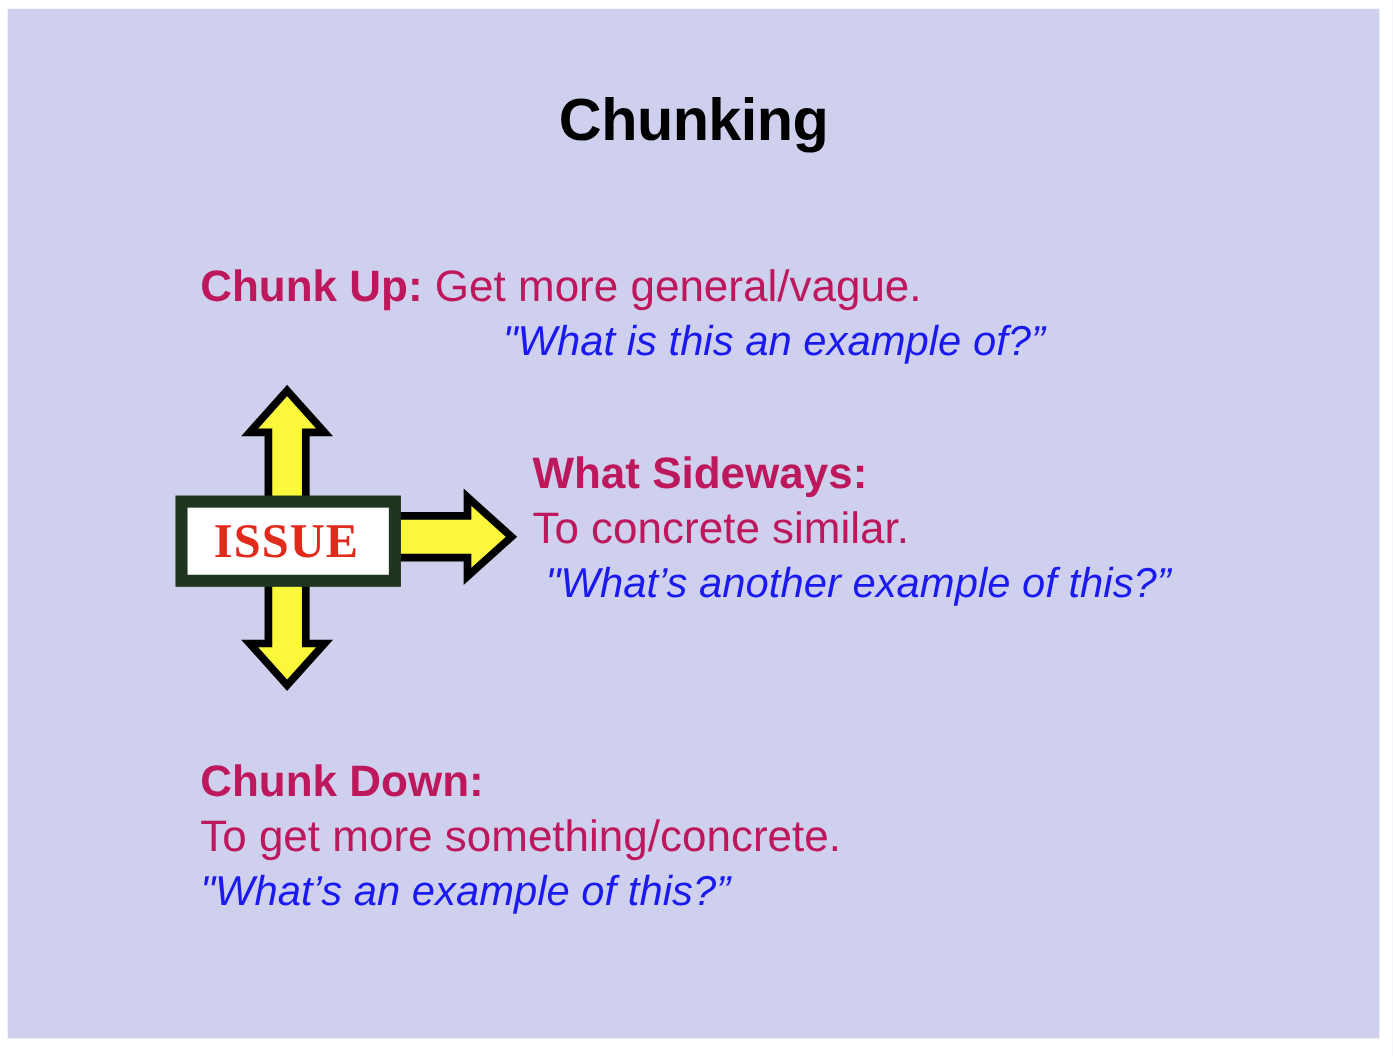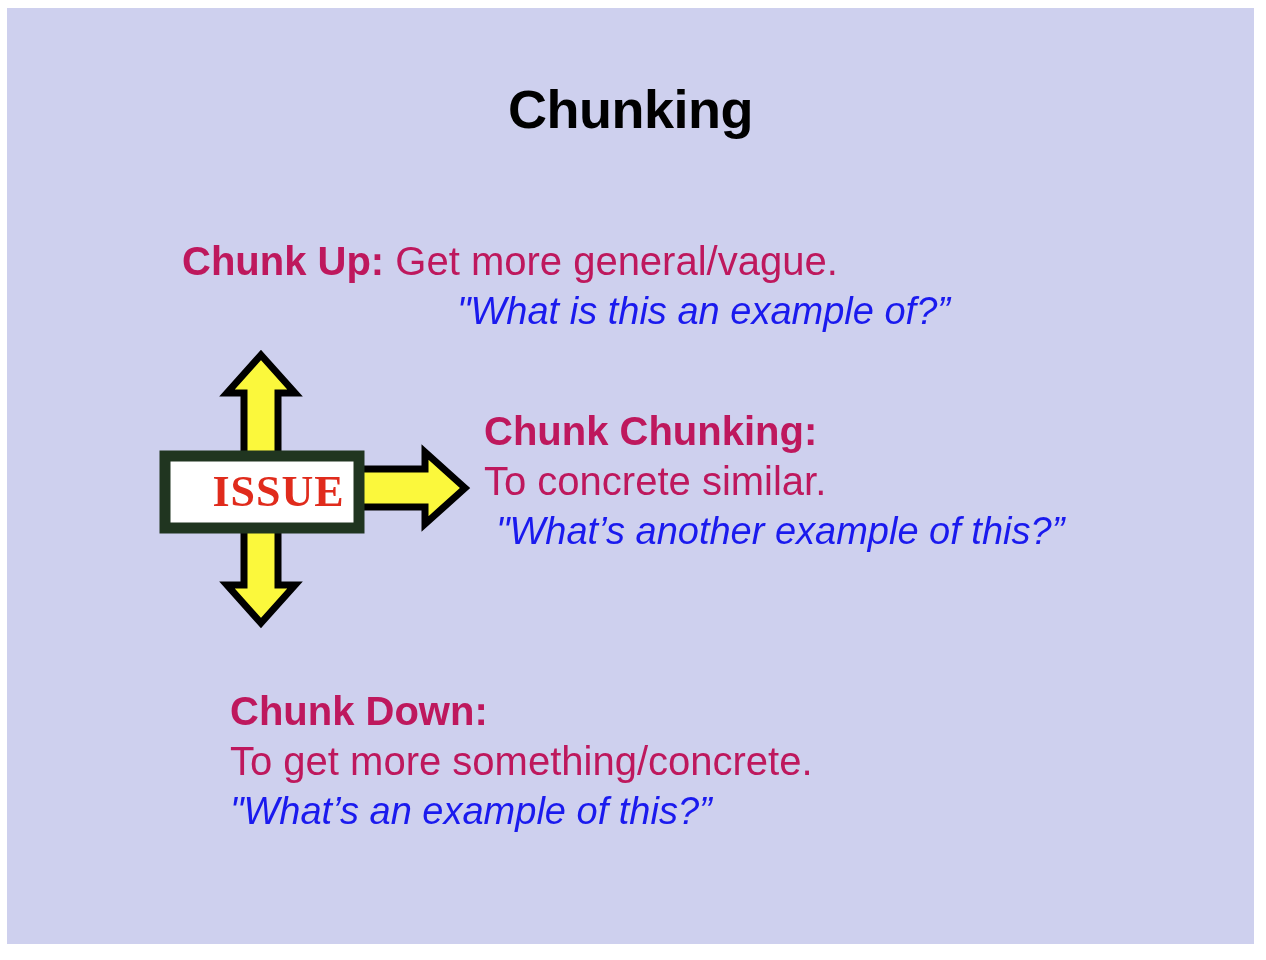--- a/index.html
+++ b/index.html
@@ -59,37 +59,37 @@
     line-height: 50px;
     font-style: italic;
     color: #1a1aee;
     white-space: nowrap;
   }
 
   
   #block-up       { left: 175px; top: 228px; }
   #quote-up-wrap  { position: absolute; left: 450px; top: 278px; }
   #block-side     { left: 477px; top: 398px; }
-  #block-down     { left: 175px; top: 678px; margin-left: 48px; }
+  #block-down     { left: 175px; top: 678px; }
 
   .indent-1 { padding-left: 12px; }
 
   
   #diagram {
     position: absolute;
     left: 140px;
     top: 330px;
     width: 340px;
     height: 300px;
   }
   #diagram svg { display: block; }
 
   #issue-text {
     position: absolute;
-    left: 173px;
+    left: 155px;
     top: 447px;
     width: 197px;
     height: 72px;
     display: flex;
     align-items: center;
     justify-content: center;
     font-family: "Liberation Serif", serif;
     font-weight: bold;
     font-size: 44px;
     letter-spacing: 1px;
@@ -123,21 +123,21 @@
 
       <polygon points="318,150 278,114 278,131 200,131 200,169 278,169 278,186" fill="#fbf83c" stroke="#000000" stroke-width="7" stroke-linejoin="miter"></polygon>
 
       <rect x="18" y="118" width="194" height="72" fill="#ffffff" stroke="#203520" stroke-width="11"></rect>
     </svg>
   </div>
 
   <div id="issue-text">ISSUE</div>
 
   <div class="block" id="block-side">
-    <div class="line lead">Chunk Chunking:</div>
+    <div class="line lead">What Sideways:</div>
     <div class="line">To concrete similar.</div>
     <div class="quote indent-1">"What’s another example of this?”</div>
   </div>
 
   <div class="block" id="block-down">
     <div class="line lead">Chunk Down:</div>
     <div class="line">To get more something/concrete.</div>
     <div class="quote">"What’s an example of this?”</div>
   </div>
 

